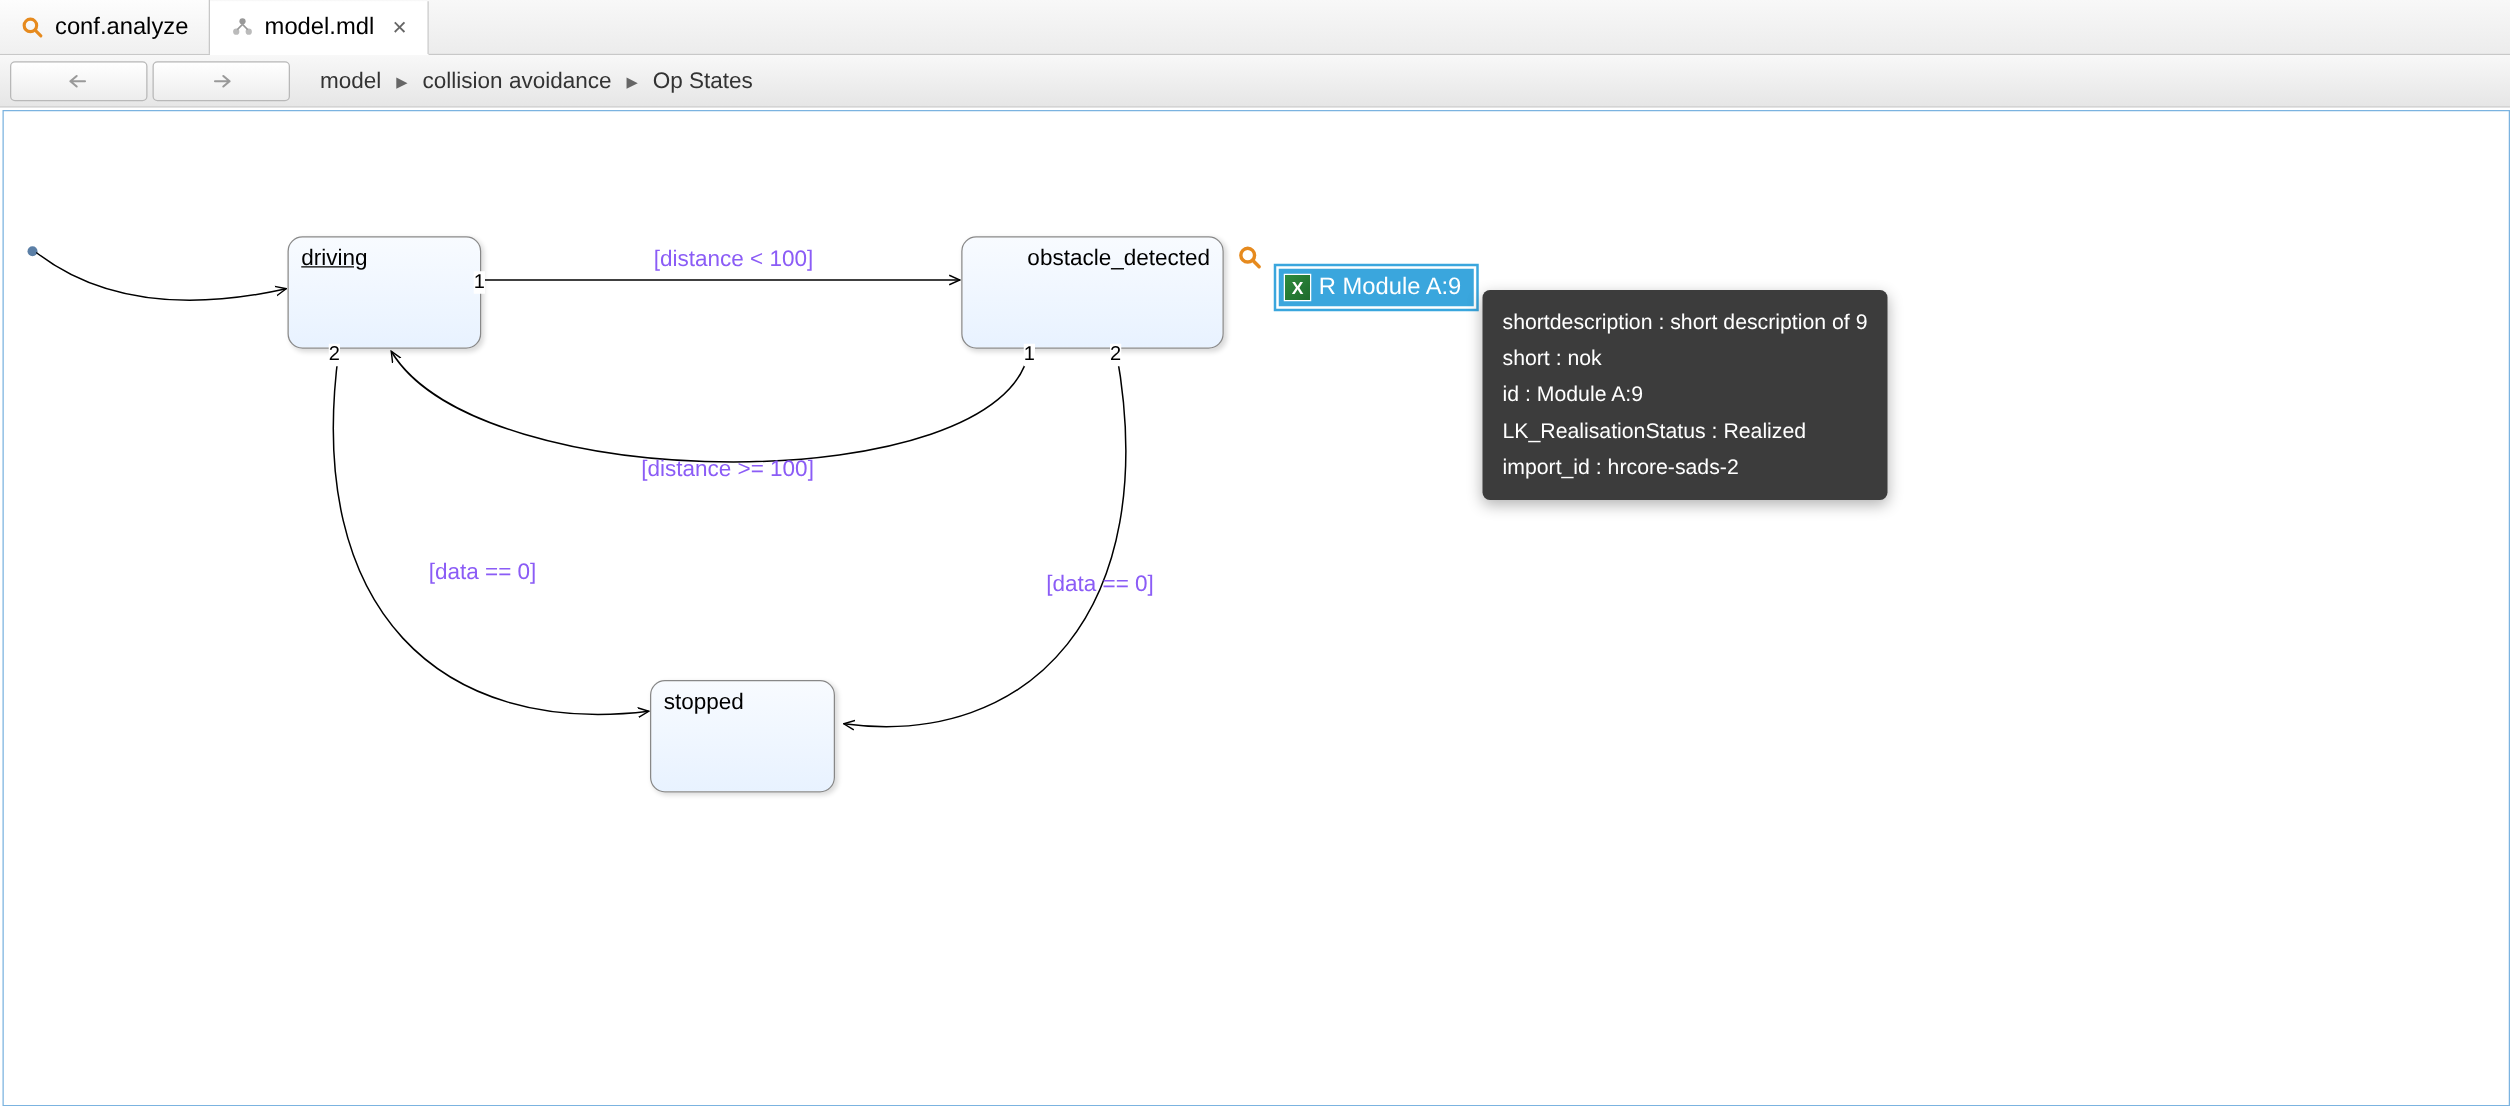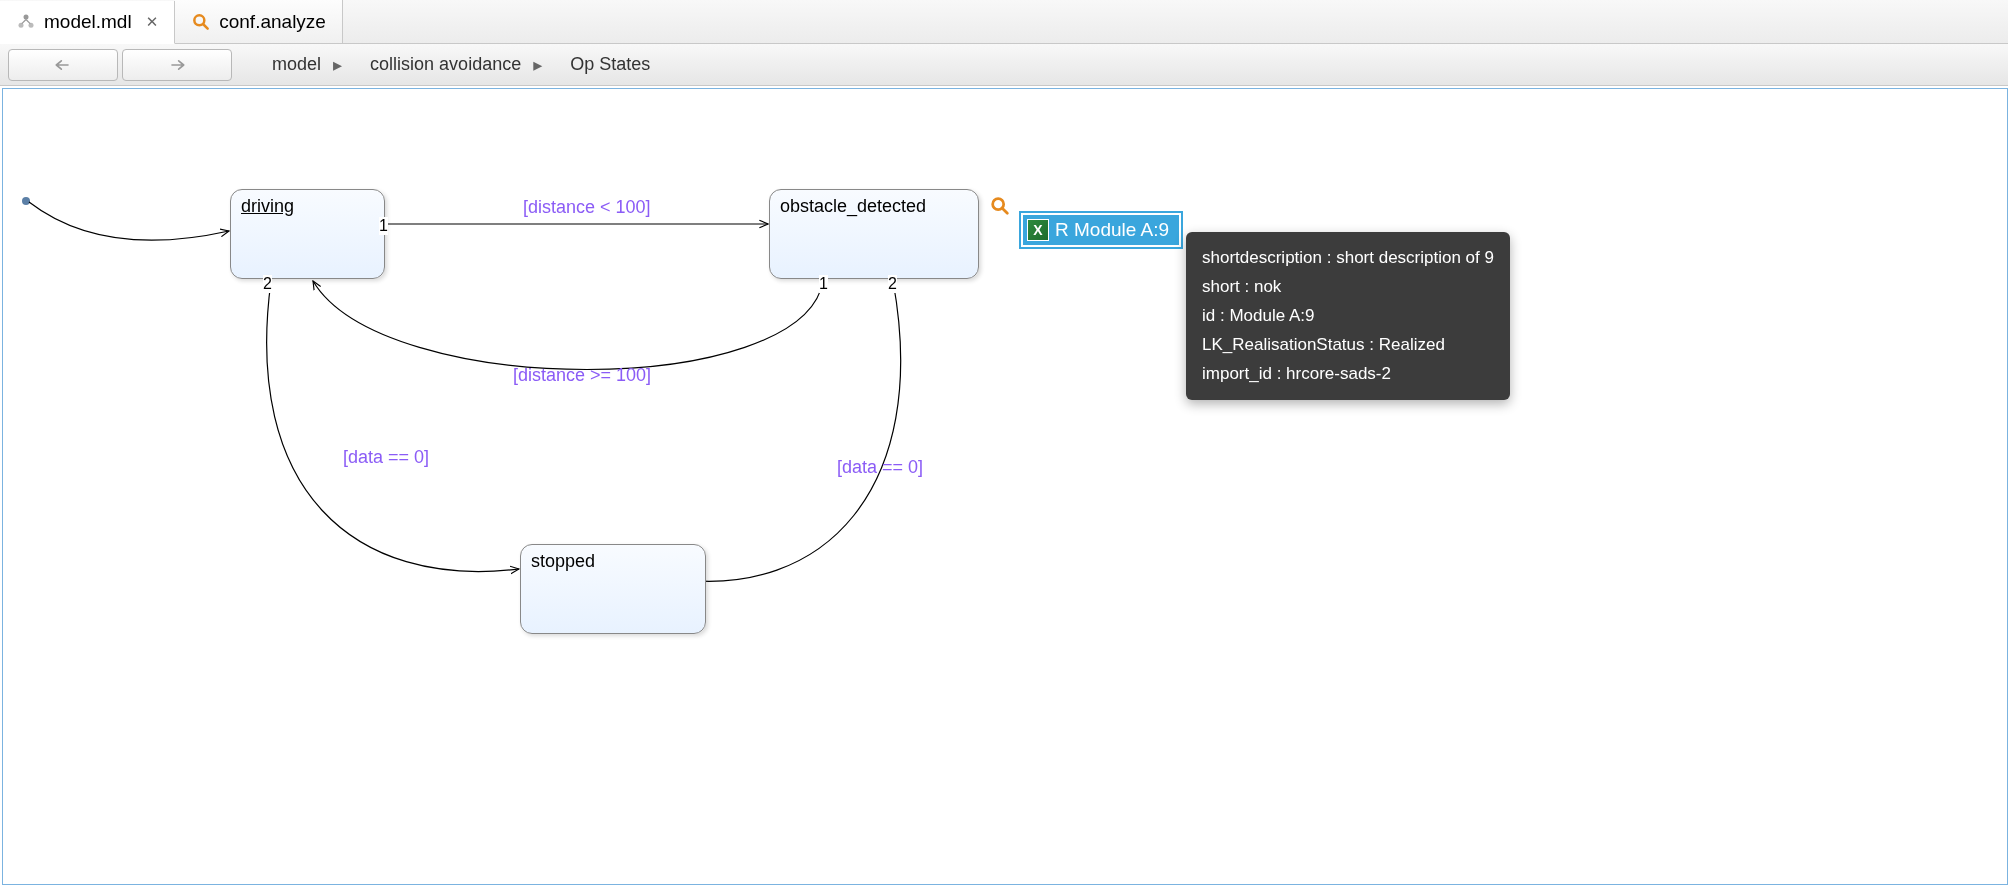--- a/index.html
+++ b/index.html
@@ -9,62 +9,62 @@
     .tab { display: flex; align-items: center; gap: 8px; padding: 0 16px; border-right: 1px solid #c8c8c8; background: linear-gradient(to bottom, #fdfdfd, #f0f0f0); cursor: pointer; font-size: 19px; }
     .tab.active { background: #fff; border-bottom: 1px solid #fff; position: relative; top: 1px; }
     .tab .icon { width: 20px; height: 20px; display: flex; align-items: center; justify-content: center; }
     .tab .close { font-size: 15px; color: #666; margin-left: 6px; cursor: pointer; }
     
     .navbar { display: flex; align-items: center; background: linear-gradient(to bottom, #f8f8f8, #e6e6e6); border-bottom: 1px solid #c8c8c8; height: 42px; padding: 0 8px; gap: 4px; }
     .navbtn { width: 110px; height: 32px; border: 1px solid #b8b8b8; border-radius: 4px; background: linear-gradient(to bottom, #ffffff, #ededed); display: flex; align-items: center; justify-content: center; cursor: pointer; }
     .navbtn svg { width: 20px; height: 16px; }
     .breadcrumb { display: flex; align-items: center; gap: 12px; margin-left: 20px; font-size: 18px; color: #333; }
     .breadcrumb .separator { color: #666; }
-    .breadcrumb-item { cursor: pointer; margin-left: 16px; }
+    .breadcrumb-item { cursor: pointer; }
     
     .canvas { position: absolute; top: 88px; left: 2px; right: 0; bottom: 0; background: #fff; border: 1px solid #7bb3e0; }
     
     .state-node { position: absolute; border: 1px solid #888; border-radius: 12px; background: linear-gradient(to bottom, #f8fbff, #e8f2ff); box-shadow: 2px 2px 4px rgba(0,0,0,0.15); padding: 6px 10px 0 10px; font-size: 18px; }
     
     .edge-label { position: absolute; font-size: 18px; color: #8b5cf6; }
     .port-label { position: absolute; font-size: 16px; color: #000; background: #fff; }
     
     .annotation-box { position: absolute; border: 2px solid #3aa6dd; background: #fff; padding: 2px; display: flex; align-items: center; gap: 6px; cursor: pointer; }
     .annotation-box .inner { background: #3aa6dd; color: #fff; padding: 4px 10px 4px 4px; display: flex; align-items: center; gap: 6px; font-size: 19px; }
     .excel-icon { width: 22px; height: 22px; background: linear-gradient(135deg, #2e8b3d, #1e6b2d); display: flex; align-items: center; justify-content: center; color: #fff; font-weight: bold; font-size: 14px; border: 1px solid #fff; }
     
     .tooltip { position: absolute; background: #3c3c3c; color: #fff; border-radius: 6px; padding: 12px 16px; font-size: 17px; line-height: 1.7; box-shadow: 0 4px 12px rgba(0,0,0,0.3); white-space: nowrap; }
     
     .marker-icon { position: absolute; width: 22px; height: 22px; }
   </style>
 </head>
 <body>
 
 <div class="tabbar">
+  <div class="tab">
+    <span class="icon">
+      <svg viewBox="0 0 24 24">
+          <circle cx="10" cy="10" r="6" fill="none" stroke="#e68a1e" stroke-width="3"></circle>
+          <line x1="15" y1="15" x2="20" y2="20" stroke="#e68a1e" stroke-width="3" stroke-linecap="round"></line>
+        </svg>
+    </span>
+    <span>conf.analyze</span>
+  </div>
   <div class="tab active">
     <span class="icon">
       <svg viewBox="0 0 24 24">
           <circle cx="12" cy="6" r="3" fill="#999"></circle>
           <circle cx="6" cy="16" r="3" fill="#bbb"></circle>
           <circle cx="18" cy="16" r="3" fill="#bbb"></circle>
           <line x1="12" y1="9" x2="7" y2="14" stroke="#999" stroke-width="1.5"></line>
           <line x1="12" y1="9" x2="17" y2="14" stroke="#999" stroke-width="1.5"></line>
         </svg>
     </span>
     <span>model.mdl</span>
     <span class="close">✕</span>
-  </div>
-  <div class="tab">
-    <span class="icon">
-      <svg viewBox="0 0 24 24">
-          <circle cx="10" cy="10" r="6" fill="none" stroke="#e68a1e" stroke-width="3"></circle>
-          <line x1="15" y1="15" x2="20" y2="20" stroke="#e68a1e" stroke-width="3" stroke-linecap="round"></line>
-        </svg>
-    </span>
-    <span>conf.analyze</span>
   </div>
 </div>
 
 <div class="navbar">
   <div class="navbtn">
     <svg viewBox="0 0 24 16">
         <path d="M18 8 H4 M4 8 L10 3 M4 8 L10 13" fill="none" stroke="#999" stroke-width="2" stroke-linecap="round"></path>
       </svg>
   </div>
   <div class="navbtn">
@@ -98,24 +98,24 @@
     <path d="M 820 192 C 800 310, 380 310, 310 192" fill="none" stroke="#000" stroke-width="1.2" marker-end="url(#arrow)"></path>
 
     <path d="M 268 192 C 240 400, 350 500, 516 480" fill="none" stroke="#000" stroke-width="1.2" marker-end="url(#arrow)"></path>
 
     <path d="M 890 192 C 928 400, 820 510, 672 490" fill="none" stroke="#000" stroke-width="1.2" marker-end="url(#arrow)"></path>
   </svg>
 
   <div class="state-node" style="left:227px; top:100px; width:155px; height:90px;text-decoration:underline;">
     <span>driving</span>
   </div>
-  <div class="state-node" style="left:766px; top:100px; width:210px; height:90px;">
+  <div class="state-node" style="left:766px; top:100px; width:210px; height:90px;text-align:right;">
     <span>obstacle_detected</span>
   </div>
-  <div class="state-node" style="left:517px; top:455px; width:186px; height:90px;">
+  <div class="state-node" style="left:517px; top:455px; width:148px; height:90px;">
     <span>stopped</span>
   </div>
 
   <div class="edge-label" style="left:520px; top:108px;">[distance &lt; 100]</div>
   <div class="edge-label" style="left:510px; top:276px;">[distance &gt;= 100]</div>
   <div class="edge-label" style="left:340px; top:358px;">[data == 0]</div>
   <div class="edge-label" style="left:834px; top:368px;">[data == 0]</div>
 
   <div class="port-label" style="left:376px; top:128px;">1</div>
   <div class="port-label" style="left:260px; top:186px;">2</div>

